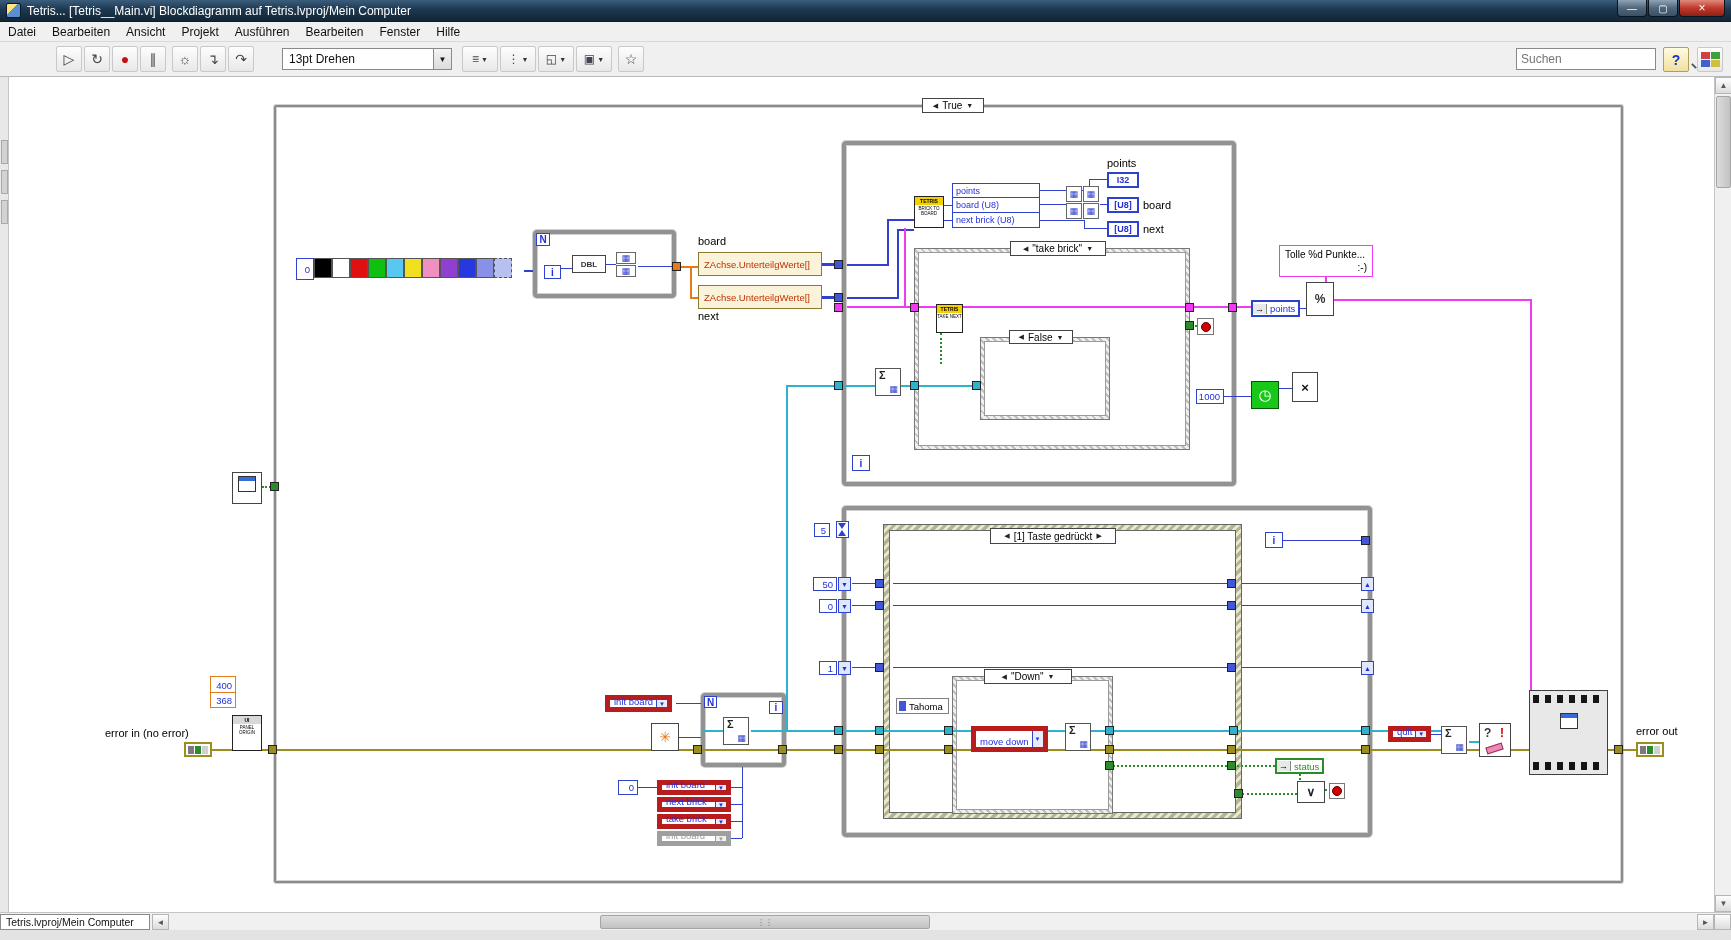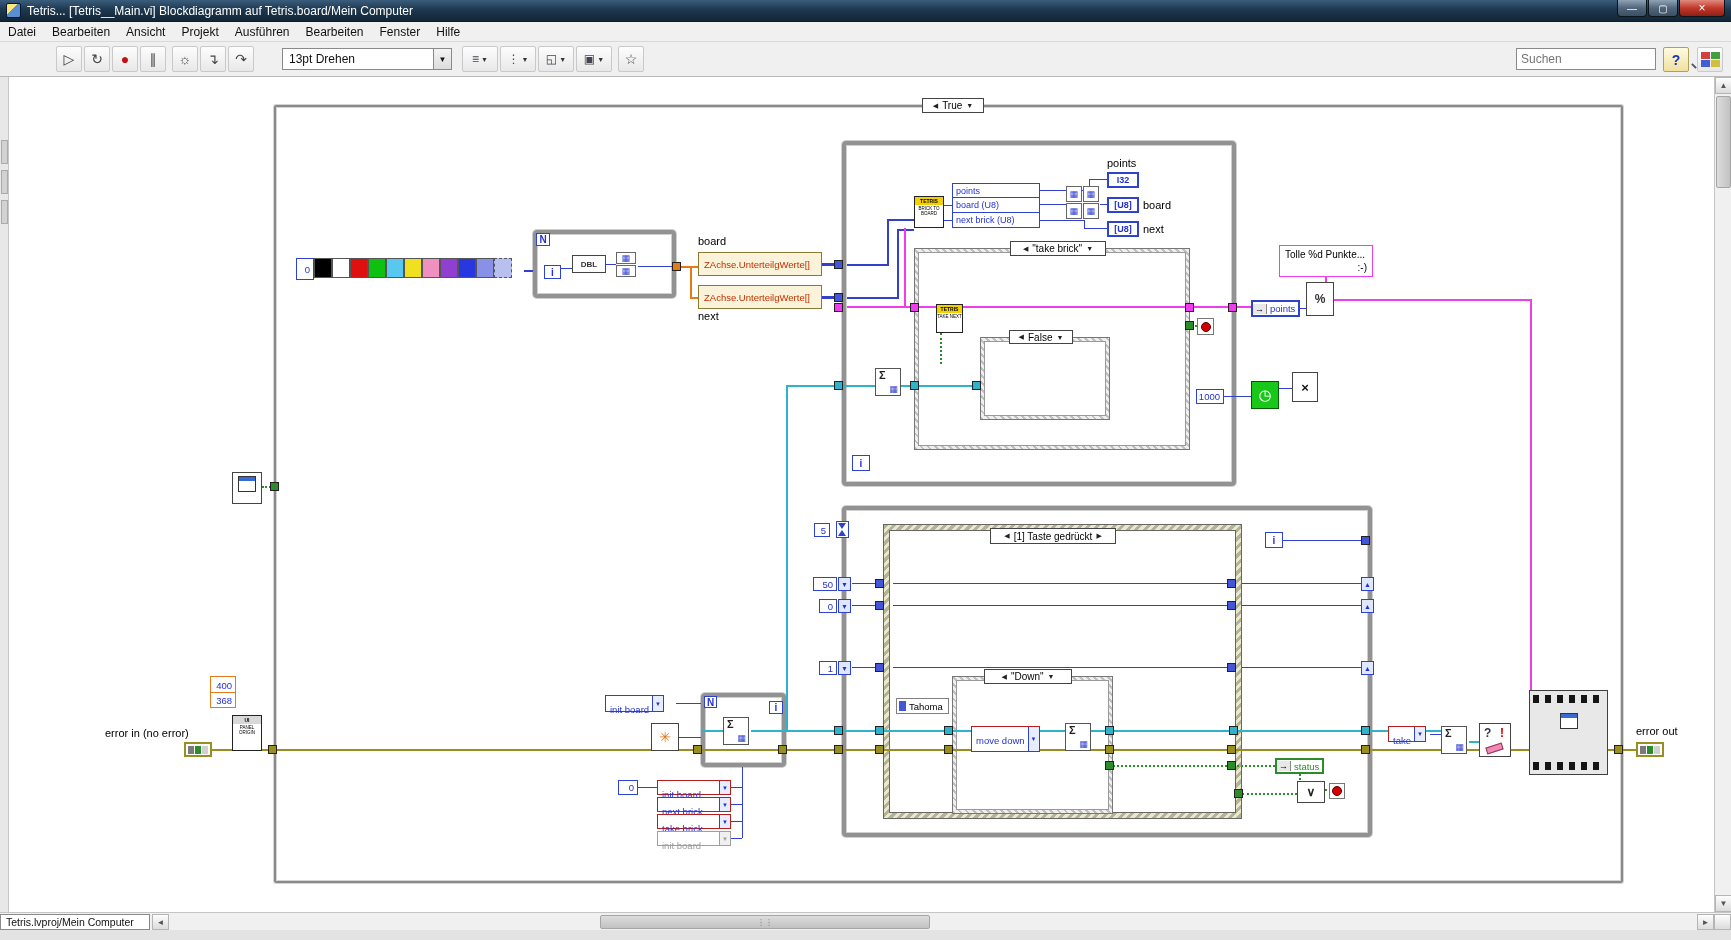--- a/index.html
+++ b/index.html
@@ -67,22 +67,22 @@
   .gdh{position:absolute;height:0;border-top:2px dotted #2c8c2c;z-index:3}
   .gdv{position:absolute;width:0;border-left:2px dotted #2c8c2c;z-index:3}
   .tun{position:absolute;width:9px;height:9px;border:1px solid #222;z-index:5}
   .t-blue{background:#4456d8}.t-pink{background:#ee3cee}.t-olive{background:#9a8e20}
   .t-cyan{background:#2fb3cd}.t-green{background:#2c8c2c}.t-orange{background:#e57a1a}
   
   .node{position:absolute;z-index:6}
   .lbl{position:absolute;font-size:11px;color:#000;white-space:nowrap;z-index:6}
   .nc{position:absolute;border:1px solid #2d43cf;background:#fff;color:#2330d8;font-size:9.5px;
     display:flex;align-items:center;justify-content:flex-end;padding:0 3px;z-index:6}
-  .enum{position:absolute;border:1px solid #b91c1c;background:#fff;color:#2330d8;font-size:9.5px;
-    display:flex;align-items:flex-start;padding:8px 14px 0 4px;z-index:6;white-space:nowrap}
+  .enum{position:absolute;border:5px solid #b91c1c;background:#fff;color:#2330d8;font-size:9.5px;
+    display:flex;align-items:flex-end;padding:0 14px 0 4px;z-index:6;white-space:nowrap}
   .enum .dd{position:absolute;right:0;top:0;bottom:0;width:11px;border-left:1px solid #2d43cf;
     background:#e8ecff;font-size:6px;display:flex;align-items:center;justify-content:center;color:#2330d8}
   .enum.dim{border-color:#9f9f9f;color:#9f9f9f}
   .enum.dim .dd{border-color:#9f9f9f;background:#f0f0f0;color:#9f9f9f}
   .ind{position:absolute;border:2px solid #2d43cf;background:#fff;color:#2330d8;font-size:9px;font-weight:bold;
     display:flex;align-items:center;justify-content:center;z-index:6}
   .local{position:absolute;border:2px solid #2d43cf;background:#fff;font-size:9.5px;display:flex;align-items:center;z-index:6}
   .local .arr{background:#e8e8e8;color:#000;font-size:9px;padding:0 2px;border-right:1px solid #888}
   .local .txt{color:#2330d8;padding:0 3px}
   .local.green{border-color:#2c8c2c}.local.green .txt{color:#2c8c2c}
@@ -135,21 +135,21 @@
   .clrerr .e{position:absolute;right:6px;top:2px;color:#c00;font-size:12px}
   .clrerr .eraser{position:absolute;left:6px;bottom:4px;width:17px;height:7px;background:#f08ab4;border:1px solid #90345e;transform:rotate(-18deg)}
   .orgate{position:absolute;background:#fff;border:1px solid #444;z-index:6;display:flex;align-items:center;justify-content:center;
     color:#222;font-size:12px;font-weight:bold}
 </style>
 </head>
 <body>
 
 <div id="titlebar">
   <div id="appicon"></div>
-  <span>Tetris... [Tetris__Main.vi] Blockdiagramm auf Tetris.board/Mein Computer</span>
+  <span>Tetris... [Tetris__Main.vi] Blockdiagramm auf Tetris.lvproj/Mein Computer</span>
   <div id="winbtns">
     <div class="wbtn">—</div>
     <div class="wbtn">▢</div>
     <div class="wbtn close">×</div>
   </div>
 </div>
 
 <div id="menubar">
   <span>Datei</span>
   <span>Bearbeiten</span>
@@ -504,21 +504,21 @@
   <div class="enum" style="left:648px;top:737px;width:74px;height:15px">
     <span>take brick</span>
     <span class="dd">▼</span>
   </div>
   <div class="enum dim" style="left:648px;top:754px;width:74px;height:15px">
     <span>init board</span>
     <span class="dd">▼</span>
   </div>
 
   <div class="enum" style="left:1379px;top:649px;height:16px">
-    <span>take</span>
+    <span>quit</span>
     <span class="dd">▼</span>
   </div>
   <div class="sigma" style="left:1432px;top:649px">
     <span class="s1">Σ</span>
     <span class="s2">▦</span>
   </div>
   <div class="clrerr" style="left:1470px;top:646px;width:32px;height:34px">
     <span class="q">?</span>
     <span class="e">!</span>
     <i class="eraser"></i>

